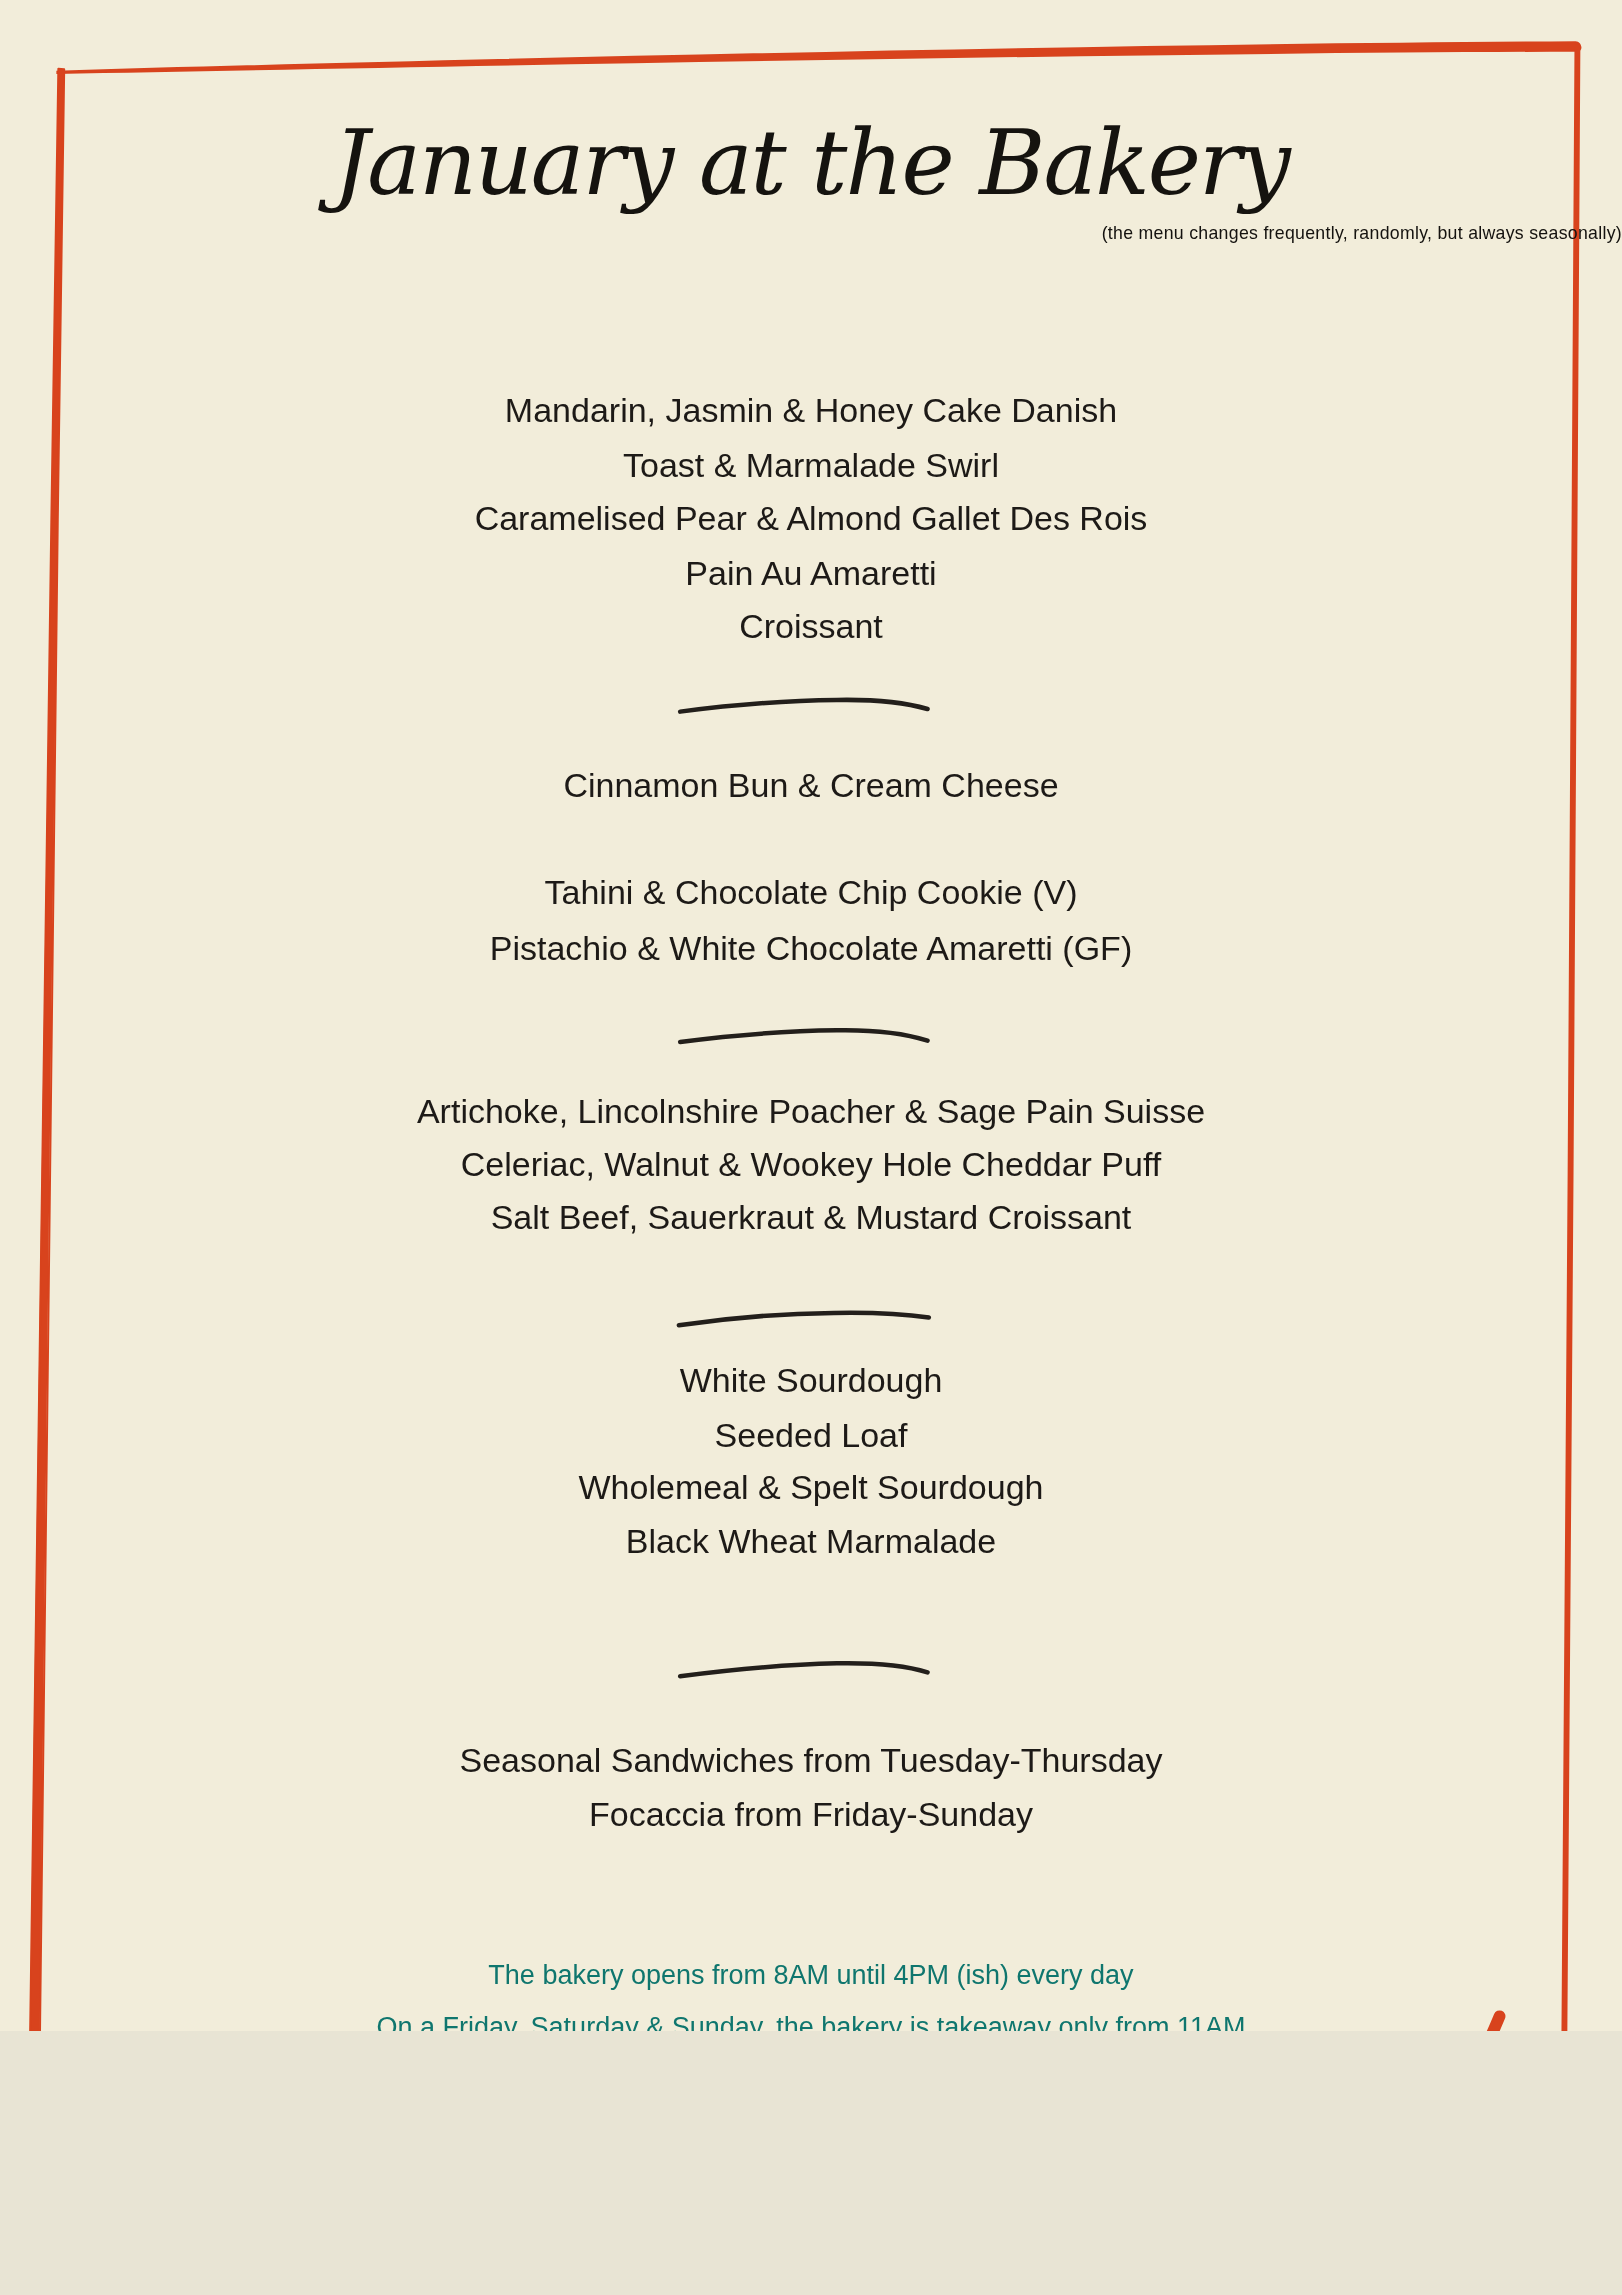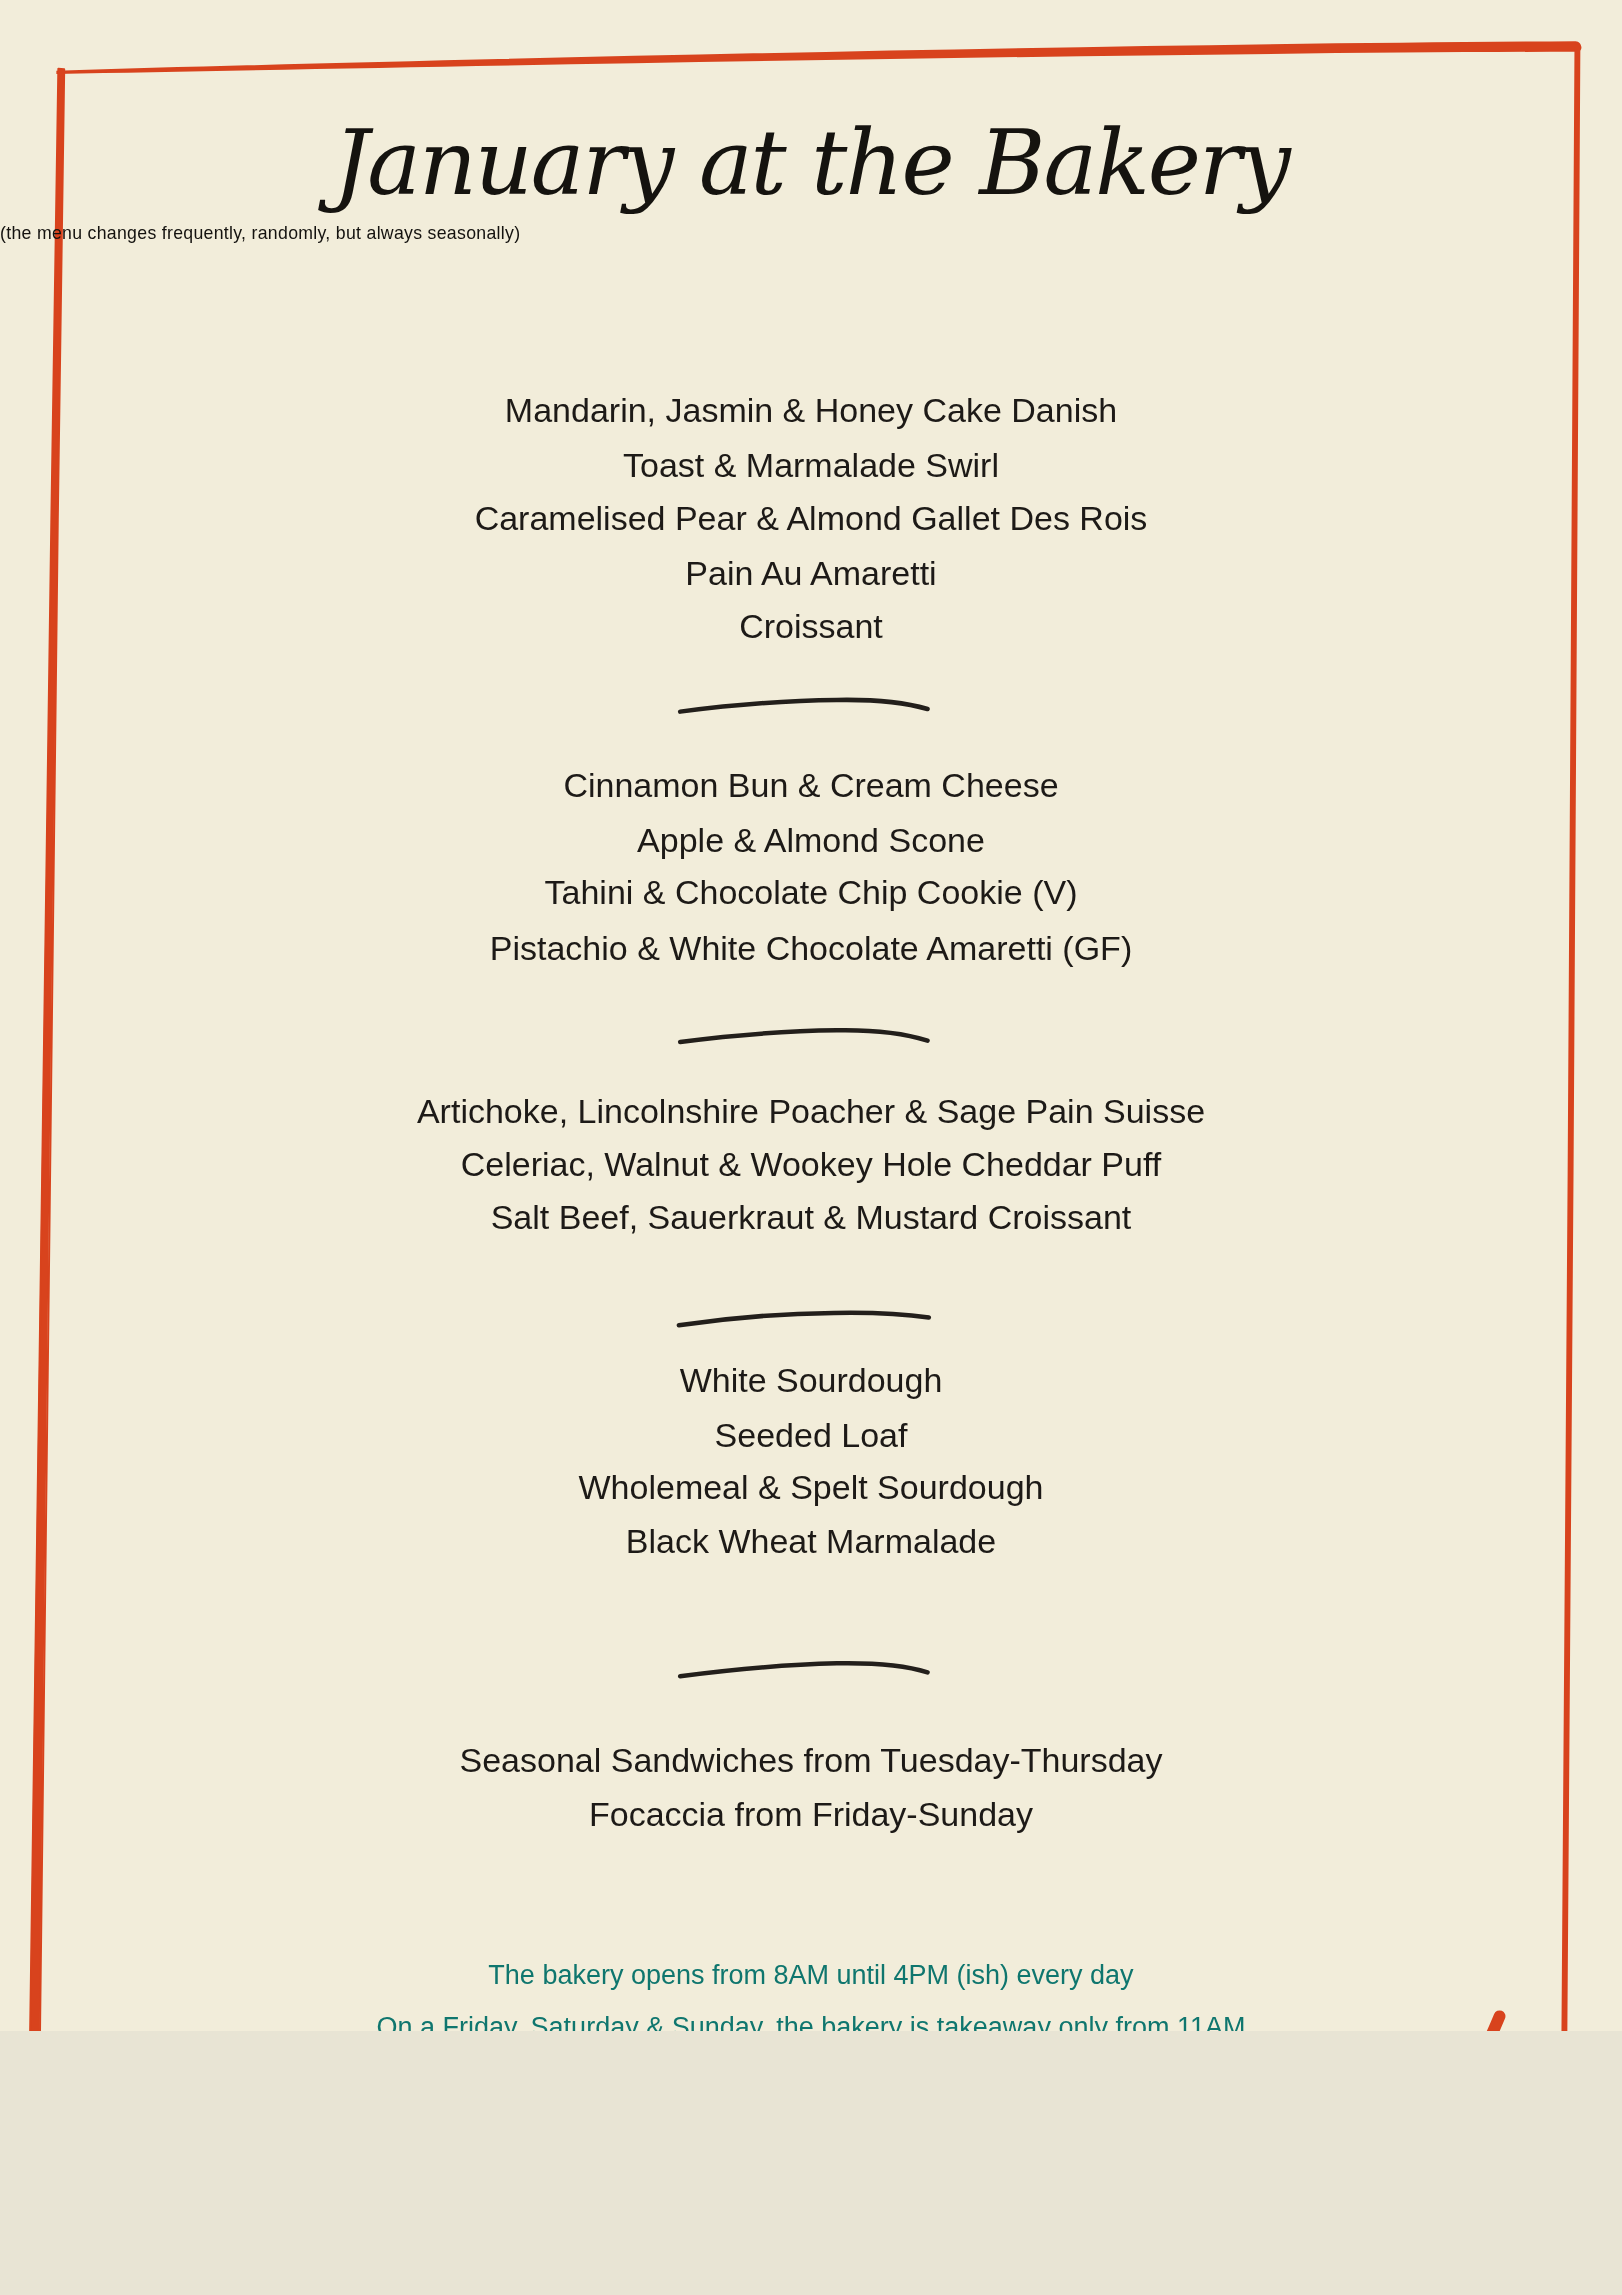--- a/index.html
+++ b/index.html
@@ -19,21 +19,21 @@
     font-style:italic;
     font-weight:400;
     font-size:90px;
     letter-spacing:-2px;
     color:#15130f;
     line-height:157px;
     white-space:nowrap;
   }
   .subtitle{
     position:absolute;left:0;top:216px;width:1622px;height:34px;
-    text-align:left;
+    text-align:right;
     font-size:17.7px;
     letter-spacing:0.3px;
     line-height:34px;
     color:#14120f;
   }
   .row{
     position:absolute;left:0;width:1622px;height:54px;
     text-align:center;
     font-size:34px;
     line-height:54px;
@@ -85,21 +85,20 @@
   <div class="row" style="top:438px">Toast &amp; Marmalade Swirl</div>
   <div class="row" style="top:491px">Caramelised Pear &amp; Almond Gallet Des Rois</div>
   <div class="row" style="top:546px">Pain Au Amaretti</div>
   <div class="row" style="top:599px">Croissant</div>
 
   <svg class="divider" style="top:694px" viewBox="0 0 400 36" aria-hidden="true">
     <path d="M 8 27 C 70 19, 160 10, 250 9 C 305 8, 352 12, 390 23" fill="none" stroke="#231f1b" stroke-width="7" stroke-linecap="round"></path>
   </svg>
 
   <div class="row" style="top:758px">Cinnamon Bun &amp; Cream Cheese</div>
-  <div class="row" style="top:813px">Apple &amp; Almond Scone</div>
   <div class="row" style="top:865px">Tahini &amp; Chocolate Chip Cookie (V)</div>
   <div class="row" style="top:921px">Pistachio &amp; White Chocolate Amaretti (GF)</div>
 
   <svg class="divider" style="top:1025px" viewBox="0 0 400 36" aria-hidden="true">
     <path d="M 8 26 C 70 18, 160 9, 250 8 C 305 7, 352 12, 390 24" fill="none" stroke="#231f1b" stroke-width="7" stroke-linecap="round"></path>
   </svg>
 
   <div class="row" style="top:1084px">Artichoke, Lincolnshire Poacher &amp; Sage Pain Suisse</div>
   <div class="row" style="top:1137px">Celeriac, Walnut &amp; Wookey Hole Cheddar Puff</div>
   <div class="row" style="top:1190px">Salt Beef, Sauerkraut &amp; Mustard Croissant</div>

